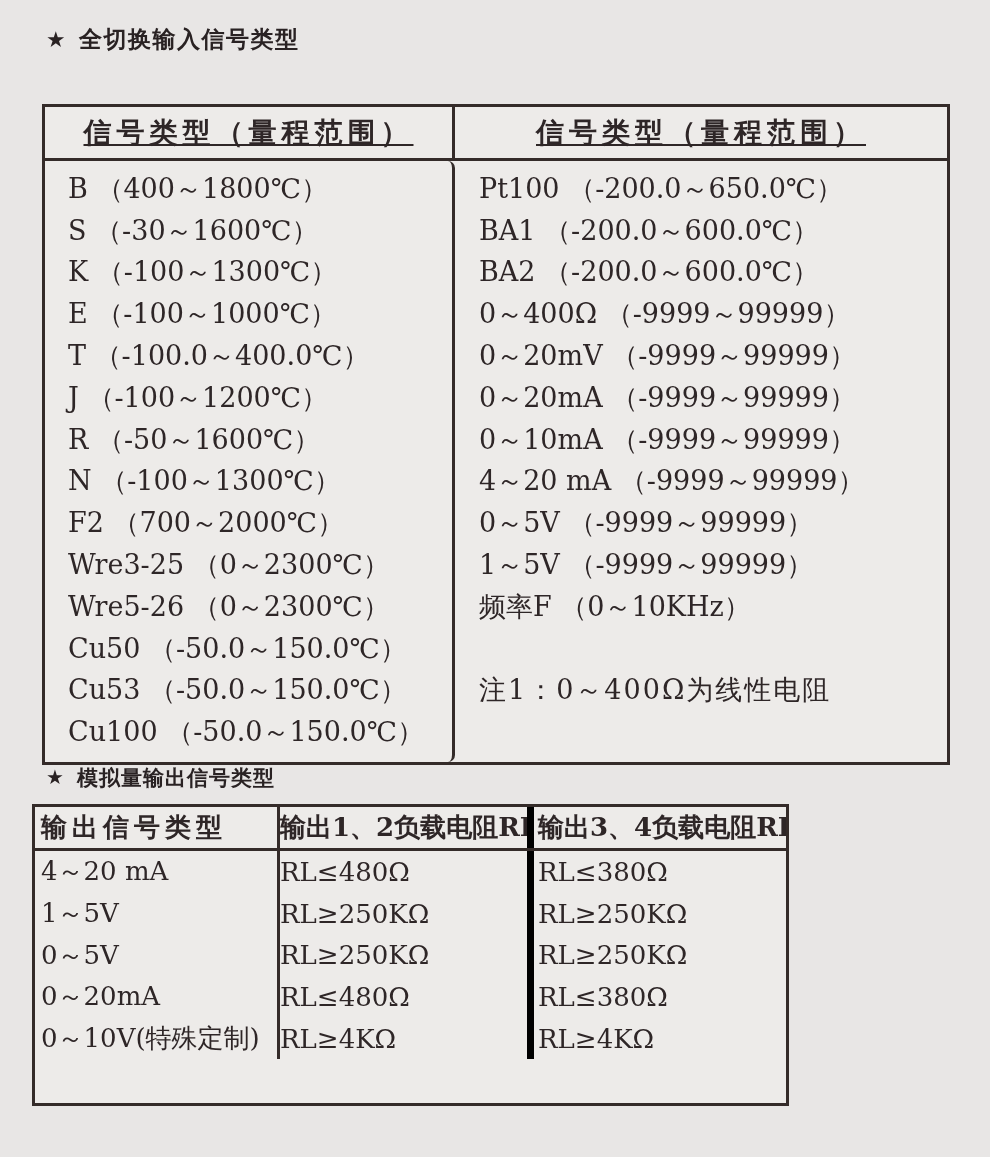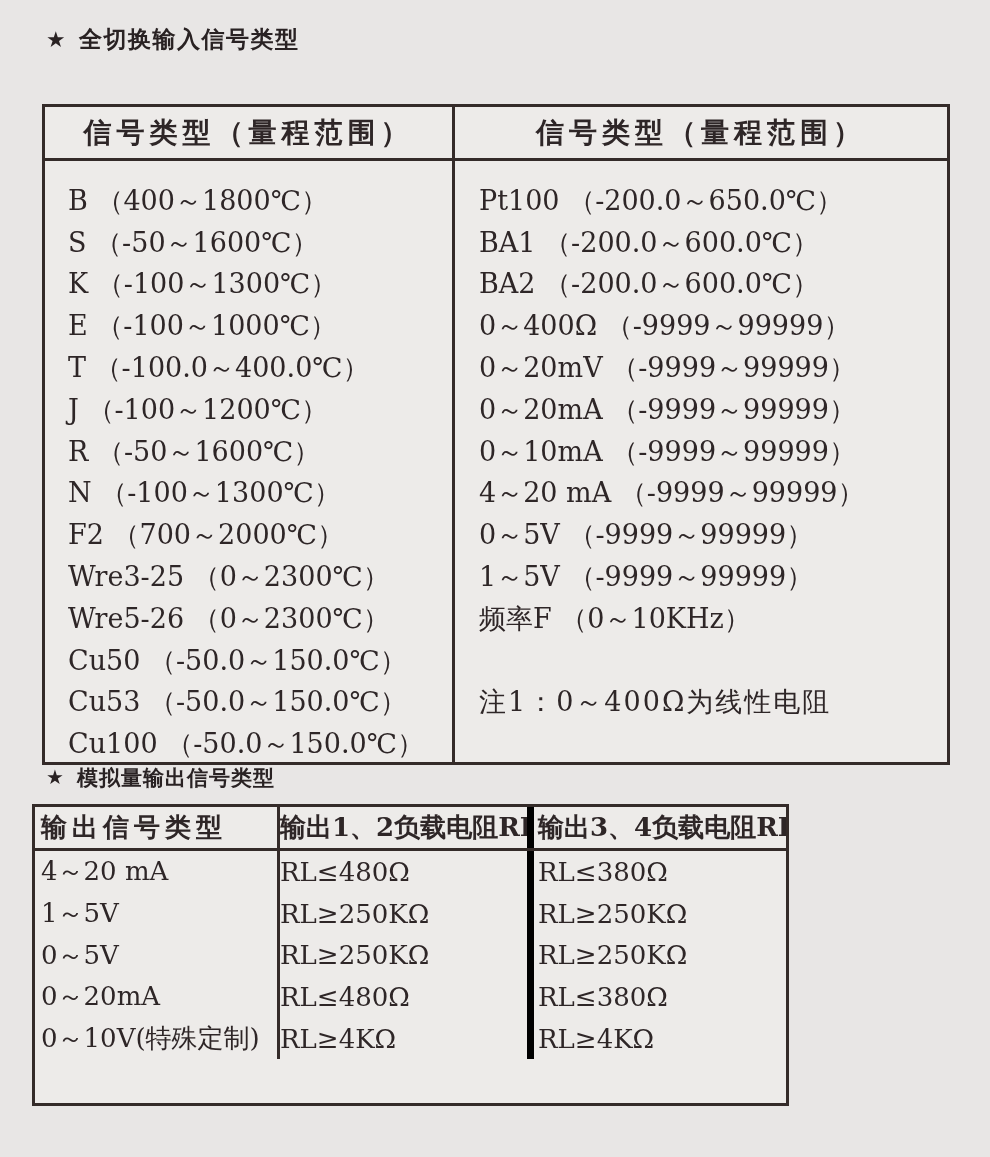--- a/index.html
+++ b/index.html
@@ -30,26 +30,26 @@
   }
 
   
   #table1{left:42px;top:104px;width:908px;height:661px;}
   .t1-header{
     display:flex;height:51px;border-bottom:3px solid #342b29;
     font-weight:bold;font-size:28px;letter-spacing:5px;
   }
   .t1-hcell{
     display:flex;align-items:center;justify-content:center;
-    box-sizing:border-box;height:100%;white-space:nowrap;
+    box-sizing:border-box;height:100%;white-space:nowrap;text-decoration:underline;
   }
   .t1-hcell.cl{width:410px;border-right:3px solid #342b29;}
   .t1-hcell.cr{flex:1;}
   .t1-body{display:flex;height:601px;font-size:27px;}
-  .t1-col{box-sizing:border-box;padding-top:19px;}
+  .t1-col{box-sizing:border-box;padding-top:7px;border-radius:7px;}
   .t1-col.cl{width:410px;border-right:3px solid #342b29;padding-left:23px;}
   .t1-col.cr{flex:1;padding-left:24px;}
   .t1-row{height:41.8px;display:flex;align-items:center;white-space:nowrap;}
   .t1-row.note{letter-spacing:2px;}
 
   
   #table2{left:32px;top:804px;width:757px;height:302px;font-size:26px;}
   .t2-row{display:flex;box-sizing:border-box;text-align:right;}
   .t2-row.head{
     height:44px;border-bottom:3px solid #342b29;font-weight:bold;
@@ -75,21 +75,21 @@
   </div>
 
   <div class="tbl" id="table1">
     <div class="t1-header">
       <div class="t1-hcell cl">信号类型（量程范围）</div>
       <div class="t1-hcell cr">信号类型（量程范围）</div>
     </div>
     <div class="t1-body">
       <div class="t1-col cl">
         <div class="t1-row">B （400～1800℃）</div>
-        <div class="t1-row">S （-50～1600℃）</div>
+        <div class="t1-row">S （-30～1600℃）</div>
         <div class="t1-row">K （-100～1300℃）</div>
         <div class="t1-row">E （-100～1000℃）</div>
         <div class="t1-row">T （-100.0～400.0℃）</div>
         <div class="t1-row">J （-100～1200℃）</div>
         <div class="t1-row">R （-50～1600℃）</div>
         <div class="t1-row">N （-100～1300℃）</div>
         <div class="t1-row">F2 （700～2000℃）</div>
         <div class="t1-row">Wre3-25 （0～2300℃）</div>
         <div class="t1-row">Wre5-26 （0～2300℃）</div>
         <div class="t1-row">Cu50 （-50.0～150.0℃）</div>

